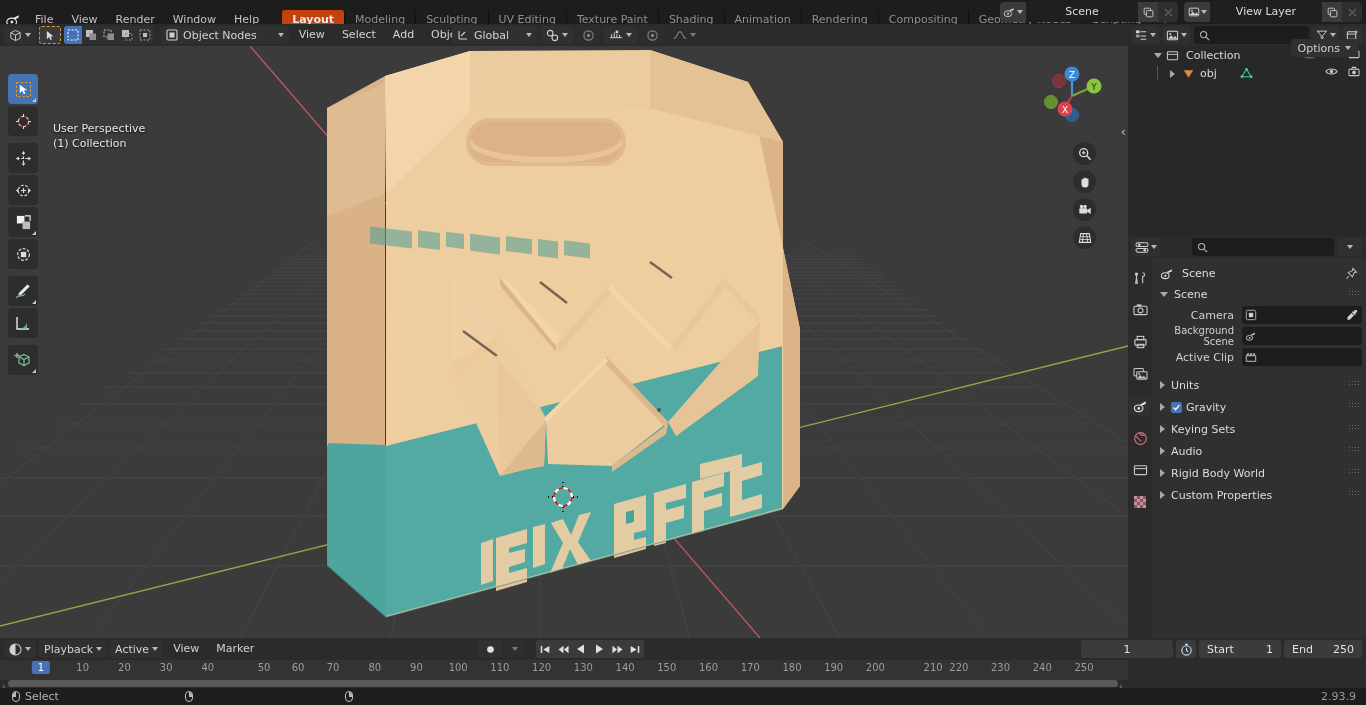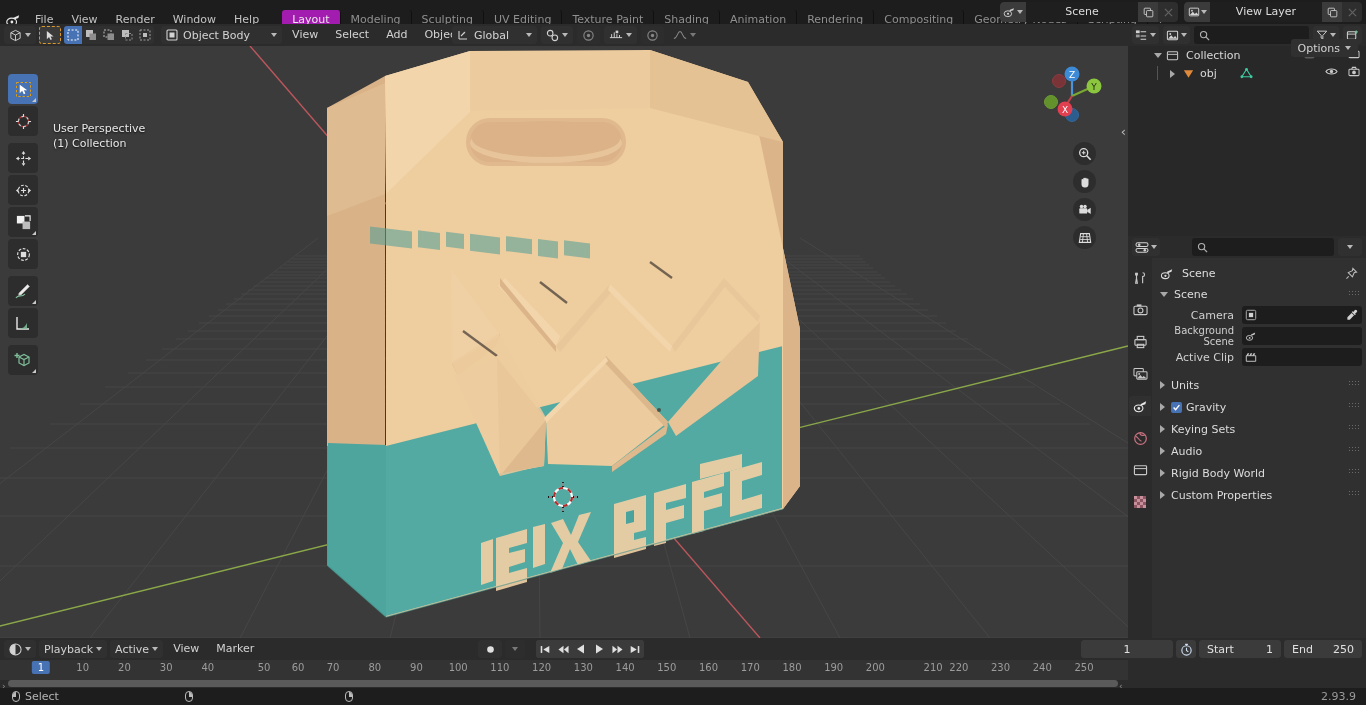--- a/index.html
+++ b/index.html
@@ -21,21 +21,21 @@
   .menu-item {
     padding:0 9px; height:20px; line-height:20px; color:#c3c3c3; font-size:11px;
     border-radius:3px; cursor:default; white-space:nowrap;
   }
   .ws-tabs { display:flex; align-items:center; margin-left:14px; gap:0px; }
   .ws-tab {
     padding:0 10px; height:20px; line-height:20px; font-size:11px; color:#8f8f8f;
     border-radius:3px 3px 0 0; background:transparent; white-space:nowrap;
     border-right:1px solid #101010;
   }
-  .ws-tab.active { background:#a21caf; color:#e8e8e8; }
+  .ws-tab.active { background:#c2410c; color:#e8e8e8;font-weight:bold; }
   .ws-tab.plus { color:#9a9a9a; border-right:none; padding:0 8px; }
   .topbar-right { position:absolute; right:4px; top:2px; display:flex; align-items:center; gap:6px; }
   .id-block { display:flex; align-items:center; height:20px; background:#282828; border-radius:4px; overflow:hidden; }
   .id-icon-btn {
     width:26px; height:20px; background:#3b3b3b; display:flex; align-items:center;
     justify-content:center; gap:1px; border-radius:4px 0 0 4px;
   }
   .id-name { background:#1f1f1f; height:20px; line-height:20px; padding:0 8px; min-width:112px; font-size:11px; color:#dcdcdc; }
   .id-btn { width:20px; height:20px; background:#3b3b3b; display:flex; align-items:center; justify-content:center; }
   .id-btn.dim { opacity:.35; }
@@ -256,21 +256,21 @@
             <rect x="1" y="1" width="10" height="10" fill="none" stroke="#9d9d9d" stroke-dasharray="2 1.5"></rect>
             <rect x="4" y="4" width="4" height="4" fill="#bdbdbd"></rect>
           </svg>
       </div>
     </div>
     <div class="hdr-btn" style="margin-left:4px">
       <svg width="12" height="12" viewBox="0 0 12 12">
           <rect x="1" y="1" width="10" height="10" rx="1" fill="none" stroke="#d2d2d2" stroke-width="1.1"></rect>
           <rect x="3.5" y="3.5" width="5" height="5" fill="#d2d2d2"></rect>
         </svg>
-      <span style="padding:0 18px 0 2px">Object Body</span>
+      <span style="padding:0 18px 0 2px">Object Nodes</span>
       <span class="chev"></span>
     </div>
     <div class="hdr-txt">View</div>
     <div class="hdr-txt">Select</div>
     <div class="hdr-txt">Add</div>
     <div class="hdr-txt">Object</div>
 
     <div class="vp-header-center">
       <div class="hdr-btn">
         <svg width="12" height="12" viewBox="0 0 12 12">

